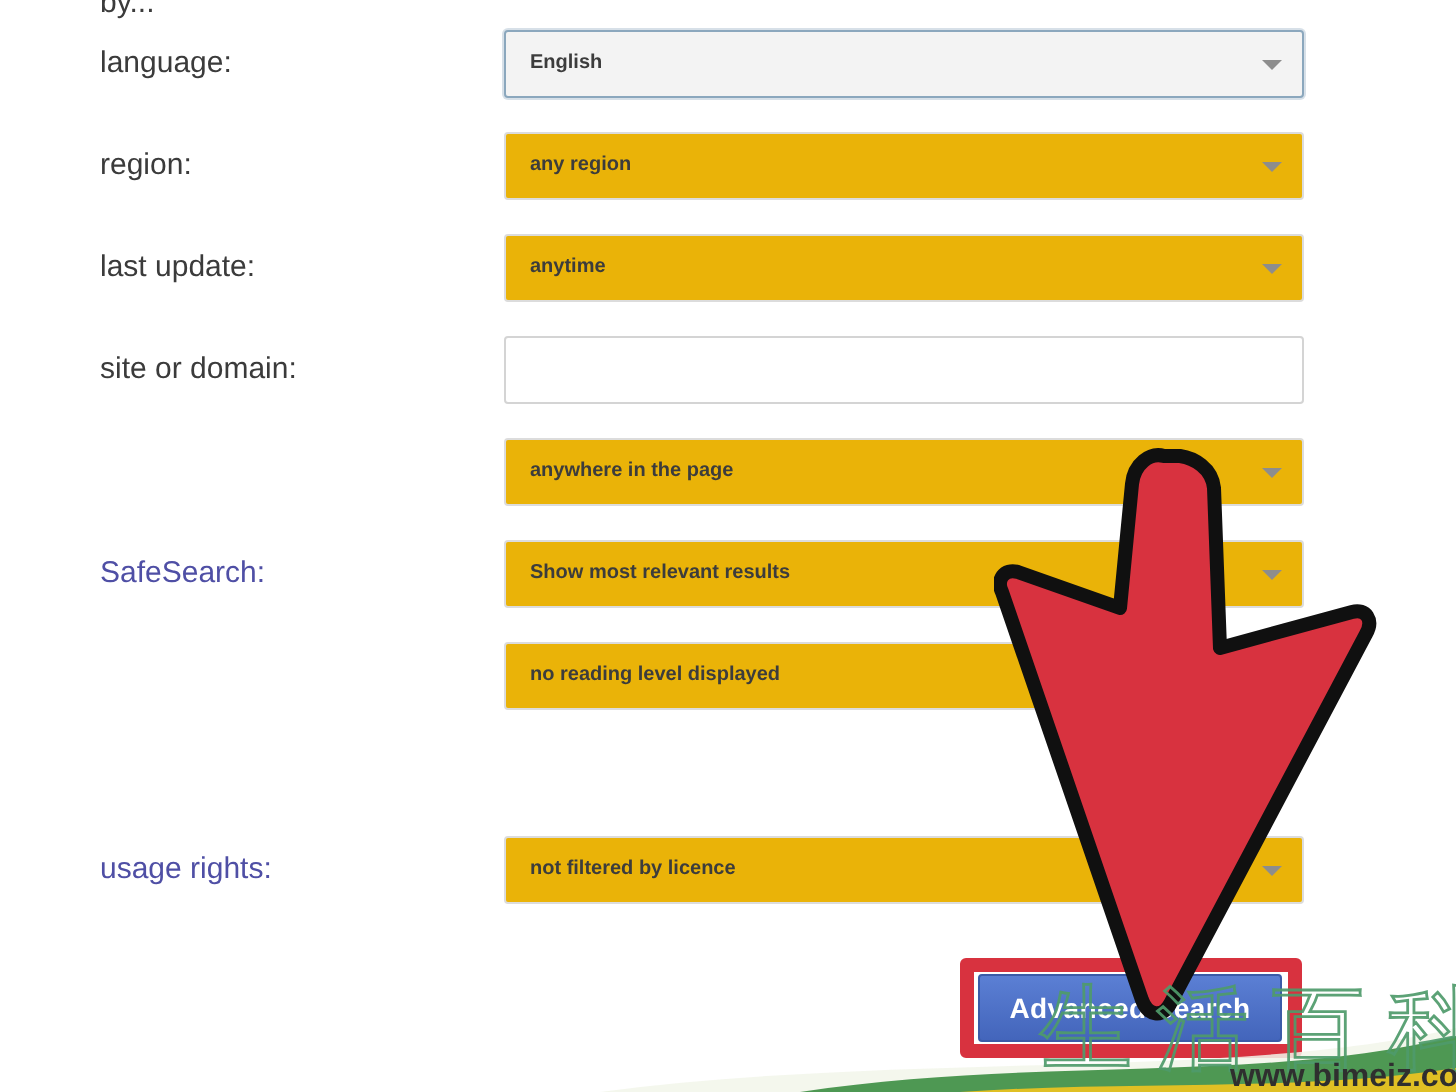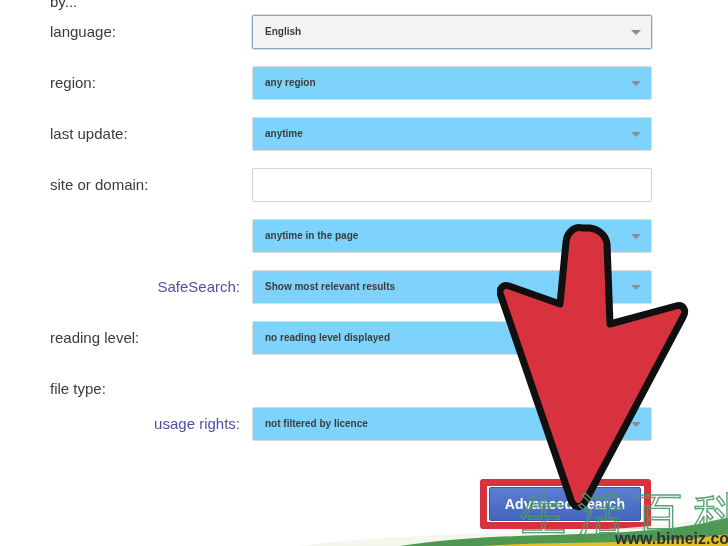--- a/index.html
+++ b/index.html
@@ -45,38 +45,37 @@
     top: 0;
     width: 190px;
     height: 34px;
     line-height: 34px;
     font-size: 15px;
     color: #3b3b3b;
     white-space: nowrap;
   }
   .row-label.link {
     color: #4f4fa5;
-    text-align: right;
   }
 
   .control {
     position: absolute;
     left: 252px;
     top: 0;
     width: 400px;
     height: 34px;
     box-sizing: border-box;
   }
 
   
   .select {
     width: 100%;
     height: 100%;
     box-sizing: border-box;
-    background: #7dd3fc;
+    background: #eab308;
     border: 1px solid #dcdcdc;
     border-radius: 2px;
     position: relative;
   }
   .select.focused {
     border: 1px solid #8ba7bd;
     box-shadow: 0 0 0 1px rgba(139,167,189,0.35);
     background: #f3f3f3;
   }
   .select-value {
@@ -244,51 +243,49 @@
     <div class="row" style="top:168px;">
       <div class="row-label">site or domain:</div>
       <div class="control">
         <input class="textinput" type="text" value="" style="">
       </div>
     </div>
 
     <div class="row" style="top:219px;">
       <div class="control">
         <div class="select">
-          <div class="select-value">anytime in the page</div>
+          <div class="select-value">anywhere in the page</div>
           <div class="caret"></div>
         </div>
       </div>
     </div>
 
     <div class="row" style="top:270px;">
       <div class="row-label link">SafeSearch:</div>
       <div class="control">
         <div class="select">
           <div class="select-value">Show most relevant results</div>
           <div class="caret"></div>
         </div>
       </div>
     </div>
 
     <div class="row" style="top:321px;">
-      <div class="row-label">reading level:</div>
       <div class="control">
         <div class="select">
           <div class="select-value">no reading level displayed</div>
           <div class="caret"></div>
         </div>
       </div>
     </div>
 
     <div class="row" style="top:372px;">
-      <div class="row-label">file type:</div>
-    </div>
-
-    <div class="row" style="top:407px;">
+    </div>
+
+    <div class="row" style="top:418px;">
       <div class="row-label link">usage rights:</div>
       <div class="control">
         <div class="select">
           <div class="select-value">not filtered by licence</div>
           <div class="caret"></div>
         </div>
       </div>
     </div>
 
   </div>

